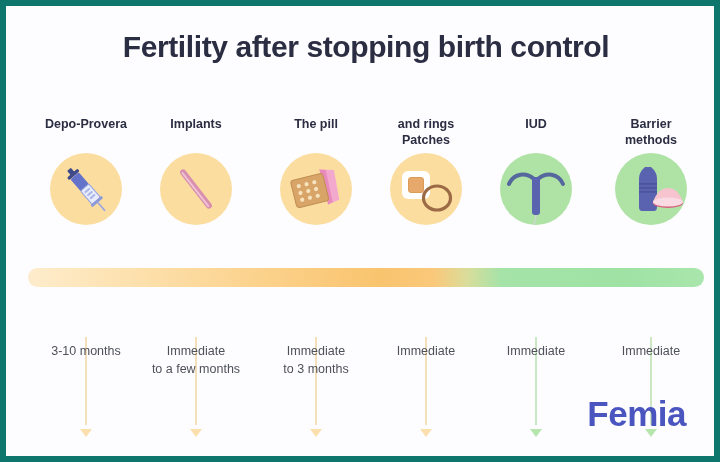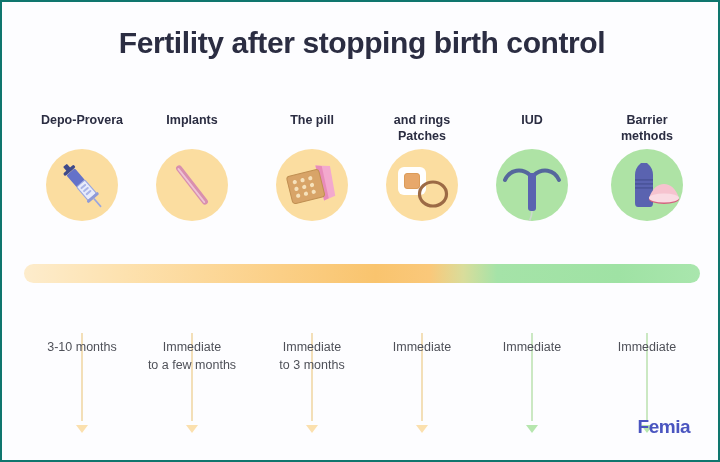--- a/index.html
+++ b/index.html
@@ -5,21 +5,21 @@
   html, body {
     margin: 0;
     padding: 0;
     background: #ffffff;
   }
   #infographic {
     position: relative;
     width: 720px;
     height: 462px;
     background: #fdfdff;
-    border: 2px solid #0f766e;
+    border: 6px solid #0f766e;
     box-sizing: border-box;
     overflow: hidden;
     font-family: "Liberation Sans", sans-serif;
     -webkit-font-smoothing: antialiased;
   }
 
   
   #title {
     position: absolute;
     left: 0;
@@ -129,21 +129,21 @@
     margin-left: -36px;
     width: 72px;
     height: 72px;
   }
 
   
   #logo {
     position: absolute;
     right: 28px;
     bottom: 22px;
-    font-size: 19px;
+    font-size: 35px;
     font-weight: bold;
     letter-spacing: -0.5px;
     color: #4a55c0;
   }
 </style>
 </head>
 <body>
 
 <div id="infographic">
 

